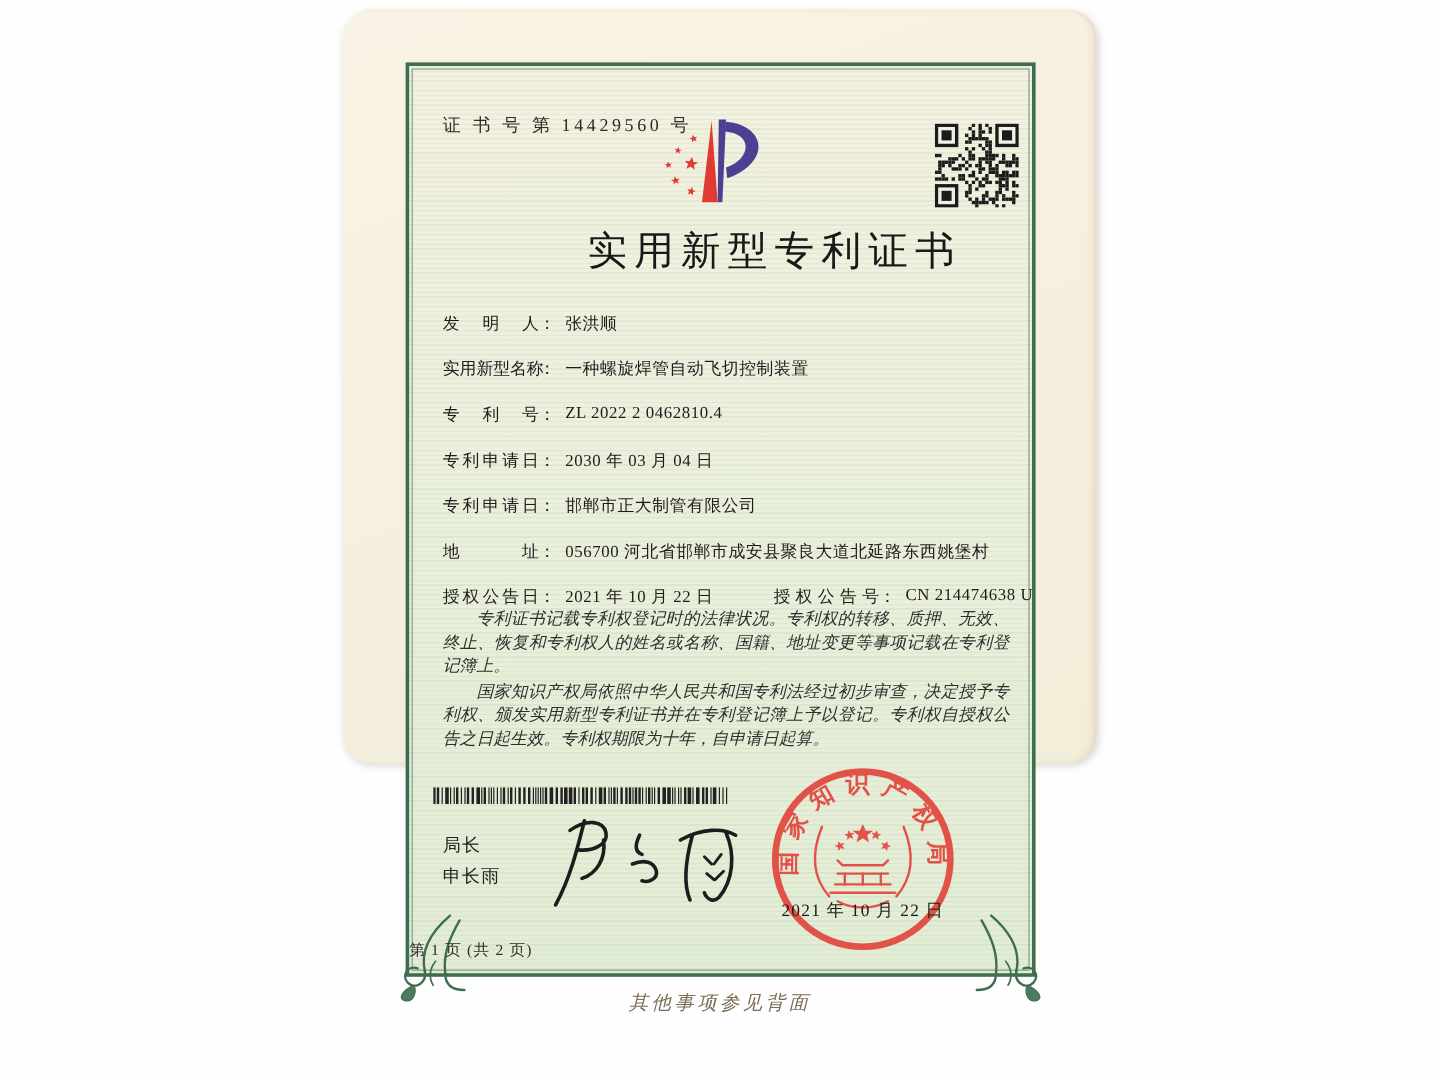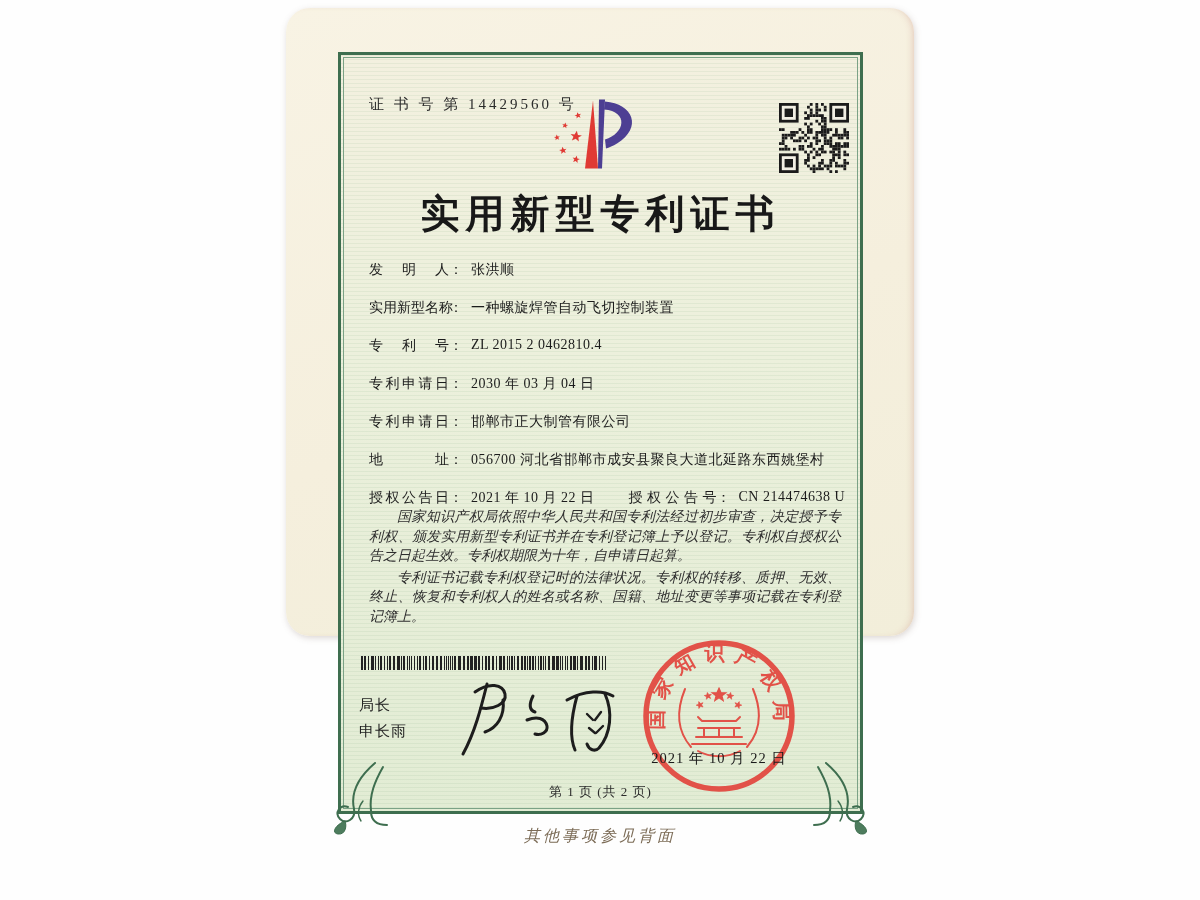--- a/index.html
+++ b/index.html
@@ -15,39 +15,39 @@
       linear-gradient(180deg,#f3f0df 0%,#ecf0dc 40%,#e2ecd4 100%);}
   .frame-inner{position:absolute;left:2px;top:2px;right:2px;bottom:2px;
     border:1px solid #7ba286;pointer-events:none;}
   .flourish{position:absolute;width:66px;height:76px;}
   .fl-l{left:-18px;bottom:-26px;}
   .fl-r{right:-18px;bottom:-26px;transform:scaleX(-1);}
   .cert-no{position:absolute;left:28px;top:40px;font-size:15px;letter-spacing:3px;color:#2b2b2b;}
   .logo{position:absolute;left:210px;top:42px;width:100px;height:76px;}
   .qr{position:absolute;left:438px;top:48px;width:70px;height:70px;}
   .title{position:absolute;left:0;top:132px;width:100%;margin:0;text-align:center;
-    font-size:39px;font-weight:700;letter-spacing:6px;color:#181818;}
+    font-size:33px;font-weight:400;letter-spacing:6px;color:#181818;padding-left:45px;}
   .fields{position:absolute;left:28px;top:206px;width:470px;}
   .frow{height:38px;font-size:14px;color:#1c1c1c;white-space:nowrap;}
   .flabel{display:inline-block;width:80px;text-align:justify;text-align-last:justify;vertical-align:top;}
   .flabel2{width:88px;}
   .fcolon{display:inline-block;vertical-align:top;}
   .fvalue{display:inline-block;margin-left:8px;vertical-align:top;letter-spacing:.5px;}
   .pair2{display:none;}
-  .pair2.show{display:inline-block;margin-left:34px;}
+  .pair2.show{display:inline-block;margin-left:50px;}
   .paras{position:absolute;left:28px;top:452px;width:472px;color:#2e2e2e;}
   .paras p{margin:0 0 2px 0;font-size:14px;line-height:19.5px;text-align:justify;
     text-indent:2em;font-style:italic;}
   .barcode{position:absolute;left:20px;top:601px;width:252px;height:14px;}
-  .signer{position:absolute;left:18px;top:637px;font-size:15px;color:#222;line-height:26px;letter-spacing:1px;}
+  .signer{position:absolute;left:28px;top:637px;font-size:15px;color:#222;line-height:26px;letter-spacing:1px;}
   .signature{position:absolute;left:104px;top:615px;width:180px;height:92px;}
   .seal{position:absolute;left:299px;top:582px;width:158px;height:158px;opacity:.92;}
   .seal-date{position:absolute;left:296px;top:694px;width:164px;text-align:center;
     font-size:14.5px;color:#1a1a1a;letter-spacing:1px;}
-  .page-indicator{position:absolute;left:0;top:728px;width:100%;text-align:center;
+  .page-indicator{position:absolute;left:0;top:728px;width:100%;
     font-size:13px;color:#2b2b2b;letter-spacing:1px;}
   .back-note{position:absolute;left:0;top:818px;width:100%;text-align:center;
     font-size:16px;font-style:italic;color:#7c6c57;letter-spacing:3px;}
 </style>
 </head>
 <body>
 
 <div class="stage">
   <div class="paper">
     <div class="frame">
@@ -286,30 +286,30 @@
             <rect x="0" y="50.4" width="19.599999999999998" height="19.599999999999998" fill="#1b1b1b"></rect>
             <rect x="2.8" y="53.199999999999996" width="14" height="14" fill="#f2efe4"></rect>
             <rect x="5.6" y="56" width="8.399999999999999" height="8.399999999999999" fill="#1b1b1b"></rect>
           </svg></div>
 
       <h1 class="title">实用新型专利证书</h1>
 
       <div class="fields" id="fields">
           <div class="frow"><span class="flabel">发明人</span><span class="fcolon">：</span><span class="fvalue">张洪顺</span></div>
           <div class="frow"><span class="flabel">实用新型名称</span><span class="fcolon">：</span><span class="fvalue">一种螺旋焊管自动飞切控制装置</span></div>
-          <div class="frow"><span class="flabel">专利号</span><span class="fcolon">：</span><span class="fvalue">ZL 2015 2 0462810.4</span></div>
+          <div class="frow"><span class="flabel">专利号</span><span class="fcolon">：</span><span class="fvalue">ZL 2022 2 0462810.4</span></div>
           <div class="frow"><span class="flabel">专利申请日</span><span class="fcolon">：</span><span class="fvalue">2030 年 03 月 04 日</span></div>
           <div class="frow"><span class="flabel">专利申请日</span><span class="fcolon">：</span><span class="fvalue">邯郸市正大制管有限公司</span></div>
           <div class="frow"><span class="flabel">地址</span><span class="fcolon">：</span><span class="fvalue">056700 河北省邯郸市成安县聚良大道北延路东西姚堡村</span></div>
           <div class="frow"><span class="flabel">授权公告日</span><span class="fcolon">：</span><span class="fvalue">2021 年 10 月 22 日</span><span class="pair2 show"><span class="flabel flabel2">授权公告号</span><span class="fcolon">：</span><span class="fvalue">CN 214474638 U</span></span></div>
         </div>
 
       <div class="paras">
+        <p>专利证书记载专利权登记时的法律状况。专利权的转移、质押、无效、终止、恢复和专利权人的姓名或名称、国籍、地址变更等事项记载在专利登记簿上。</p>
         <p>国家知识产权局依照中华人民共和国专利法经过初步审查，决定授予专利权、颁发实用新型专利证书并在专利登记簿上予以登记。专利权自授权公告之日起生效。专利权期限为十年，自申请日起算。</p>
-        <p>专利证书记载专利权登记时的法律状况。专利权的转移、质押、无效、终止、恢复和专利权人的姓名或名称、国籍、地址变更等事项记载在专利登记簿上。</p>
       </div>
 
       <div class="barcode" id="barcode"><svg width="252" height="14" viewBox="0 0 252 14" fill="#222">
             <rect x="0" y="0" width="2" height="14"></rect>
             <rect x="3" y="0" width="2" height="14"></rect>
             <rect x="7" y="0" width="1" height="14"></rect>
             <rect x="10" y="0" width="3" height="14"></rect>
             <rect x="14" y="0" width="1" height="14"></rect>
             <rect x="17" y="0" width="1" height="14"></rect>
             <rect x="19" y="0" width="2" height="14"></rect>

